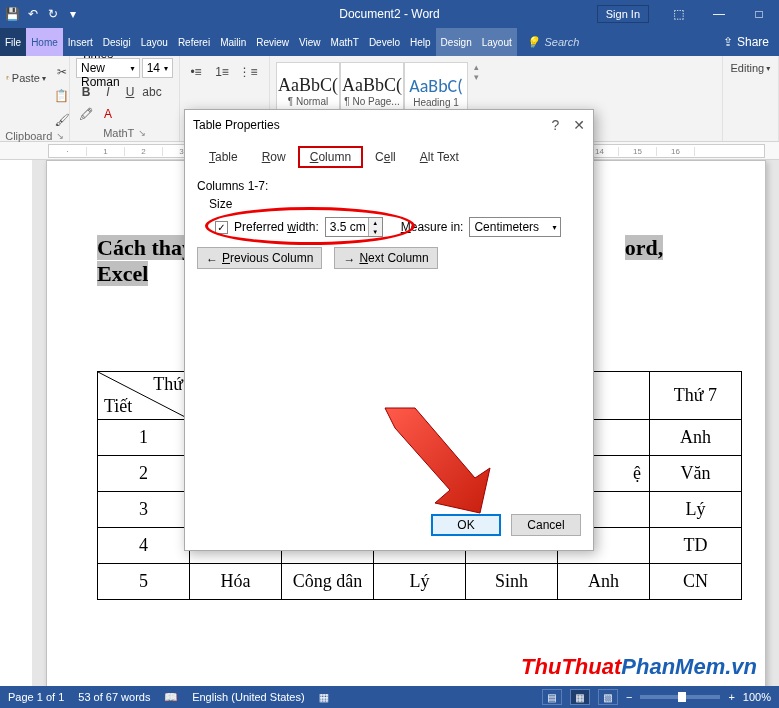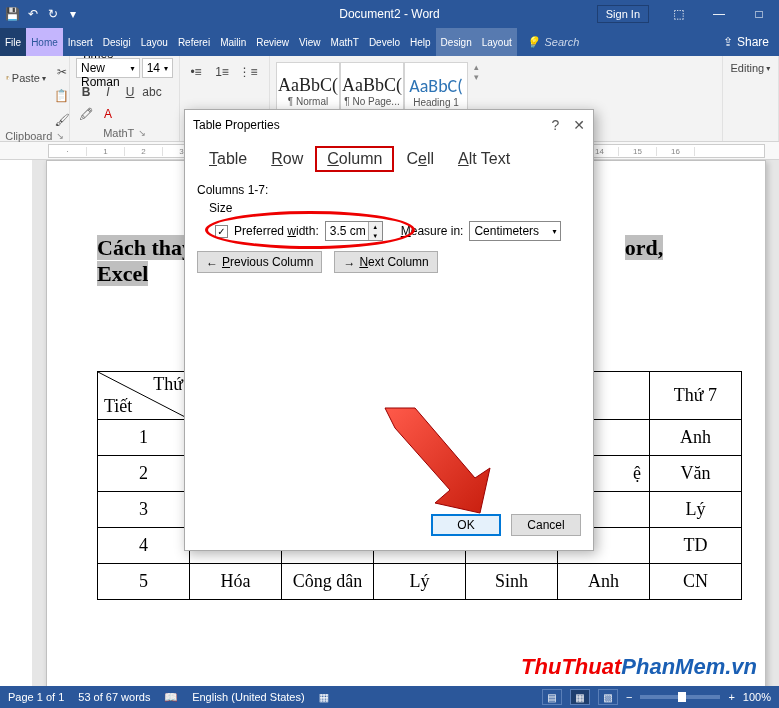--- a/index.html
+++ b/index.html
@@ -54,21 +54,21 @@
 .diag-cell .d-top { position: absolute; top: 2px; right: 6px; }
 .diag-cell .d-bot { position: absolute; bottom: 2px; left: 6px; }
 .diag-line { position: absolute; left: 0; top: 0; width: 100%; height: 100%; }
 
 
 .dialog { position: absolute; left: 184px; top: 109px; width: 410px; height: 442px; background: #fff; border: 1px solid #aaa; box-shadow: 3px 3px 12px rgba(0,0,0,.3); z-index: 50; display: flex; flex-direction: column; font-size: 12px; }
 .dlg-title { height: 30px; display: flex; align-items: center; padding: 0 8px; justify-content: space-between; }
 .dlg-title-btns { display: flex; gap: 14px; font-size: 14px; color: #555; }
 .dlg-body { padding: 6px 12px 10px 12px; flex: 1; }
 .dlg-tabs { display: flex; gap: 0; border-bottom: 1px solid transparent; }
-.dlg-tab { padding: 4px 12px; font-size: 16px; color: #333; }
+.dlg-tab { padding: 4px 12px; font-size: 12px; color: #333; }
 .dlg-tab u { text-decoration: underline; }
 .dlg-tab.active { border: 2px solid #c00; padding: 2px 10px; }
 .dlg-section { margin-top: 10px; }
 .size-row { display: flex; align-items: center; gap: 6px; margin: 6px 0 10px 18px; }
 .checkbox { width: 13px; height: 13px; border: 1px solid #888; display: flex; align-items: center; justify-content: center; font-size: 10px; background: #fff; }
 .spinner { border: 1px solid #888; background: #fff; height: 20px; width: 58px; display: flex; align-items: center; padding: 0 0 0 4px; position: relative; }
 .spinner-btns { position: absolute; right: 0; top: 0; bottom: 0; width: 14px; display: flex; flex-direction: column; }
 .spin-b { flex: 1; border-left: 1px solid #aaa; display: flex; align-items: center; justify-content: center; font-size: 6px; background: #f0f0f0; }
 .combo { border: 1px solid #888; background: #fff; height: 20px; width: 92px; display: flex; align-items: center; padding: 0 4px; justify-content: space-between; }
 .nav-btns { display: flex; gap: 12px; margin-top: 4px; }

